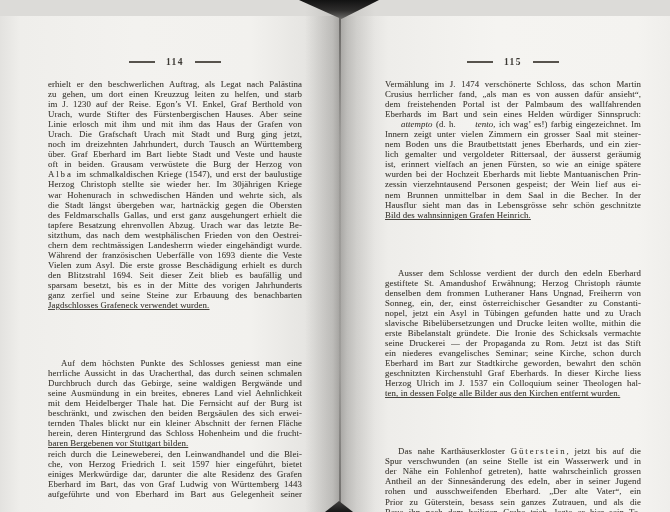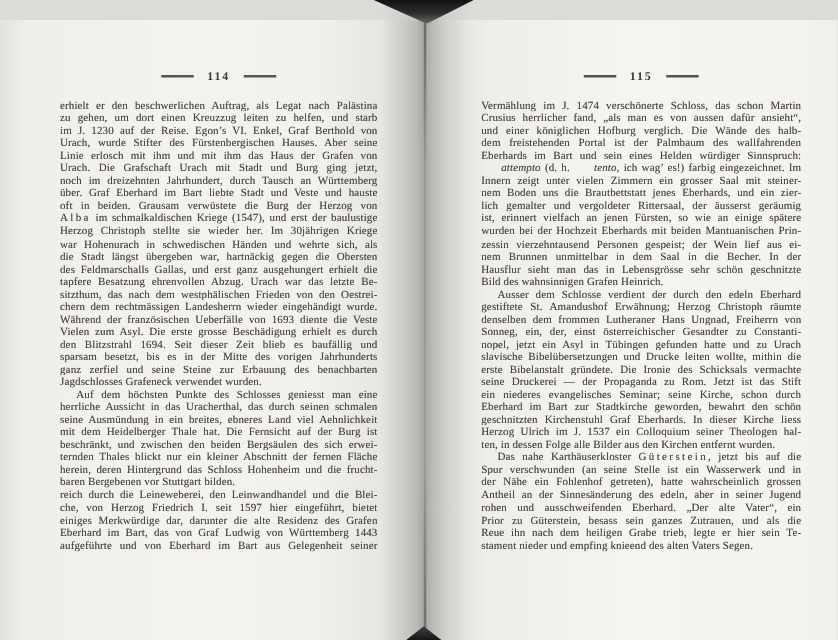--- a/index.html
+++ b/index.html
@@ -52,22 +52,22 @@
   .page-left .textblock{left:48px;width:254px;}
   .page-right .textblock{left:46px;width:256px;}
   .para{margin:0;}
   .line{
     height:10.05px;line-height:10.05px;
     text-align:justify;text-align-last:justify;
     white-space:nowrap;overflow:hidden;
     letter-spacing:0.1px;
     text-shadow:0 0 0.4px rgba(80,75,68,0.45);
   }
-  .line.indent{text-indent:13px;}
-  .line.endpara{text-align-last:left;}
+  .line.indent{text-indent:13px;margin-top:48px;}
+  .line.endpara{text-align-last:left;text-decoration:underline;}
   .line .sp{letter-spacing:1.9px;}
   .line i{font-style:italic;margin-left:16px;}
 </style>
 </head>
 <body>
 
 <div class="spread">
 
   <div class="page page-left">
     <div class="pagehead">
@@ -95,20 +95,21 @@
           <div class="line">Während der französischen Ueberfälle von 1693 diente die Veste</div>
           <div class="line">Vielen zum Asyl. Die erste grosse Beschädigung erhielt es durch</div>
           <div class="line">den Blitzstrahl 1694. Seit dieser Zeit blieb es baufällig und</div>
           <div class="line">sparsam besetzt, bis es in der Mitte des vorigen Jahrhunderts</div>
           <div class="line">ganz zerfiel und seine Steine zur Erbauung des benachbarten</div>
           <div class="line endpara">Jagdschlosses Grafeneck verwendet wurden.</div>
         </div>
         <div class="para">
           <div class="line indent">Auf dem höchsten Punkte des Schlosses geniesst man eine</div>
           <div class="line">herrliche Aussicht in das Uracherthal, das durch seinen schmalen</div>
+          <div class="line">Durchbruch durch das Gebirge, seine waldigen Bergwände und</div>
           <div class="line">seine Ausmündung in ein breites, ebneres Land viel Aehnlichkeit</div>
           <div class="line">mit dem Heidelberger Thale hat. Die Fernsicht auf der Burg ist</div>
           <div class="line">beschränkt, und zwischen den beiden Bergsäulen des sich erwei-</div>
           <div class="line">ternden Thales blickt nur ein kleiner Abschnitt der fernen Fläche</div>
           <div class="line">herein, deren Hintergrund das Schloss Hohenheim und die frucht-</div>
           <div class="line endpara">baren Bergebenen vor Stuttgart bilden.</div>
         </div>
         <div class="para">
           <div class="line">reich durch die Leineweberei, den Leinwandhandel und die Blei-</div>
           <div class="line">che, von Herzog Friedrich I. seit 1597 hier eingeführt, bietet</div>
@@ -120,29 +121,28 @@
   </div>
 
   <div class="page page-right">
     <div class="pagehead">
       <span class="rule"></span><span>115</span><span class="rule"></span>
     </div>
     <div class="textblock">
         <div class="para">
           <div class="line">Vermählung im J. 1474 verschönerte Schloss, das schon Martin</div>
           <div class="line">Crusius herrlicher fand, „als man es von aussen dafür ansieht“,</div>
-          <div class="line">und einer königlichen Hofburg verglich. Die Wände des halb-</div>
           <div class="line">dem freistehenden Portal ist der Palmbaum des wallfahrenden</div>
           <div class="line">Eberhards im Bart und sein eines Helden würdiger Sinnspruch:</div>
           <div class="line"><i>attempto</i> (d. h. <i>tento</i>, ich wag’ es!) farbig eingezeichnet. Im</div>
           <div class="line">Innern zeigt unter vielen Zimmern ein grosser Saal mit steiner-</div>
           <div class="line">nem Boden uns die Brautbettstatt jenes Eberhards, und ein zier-</div>
           <div class="line">lich gemalter und vergoldeter Rittersaal, der äusserst geräumig</div>
           <div class="line">ist, erinnert vielfach an jenen Fürsten, so wie an einige spätere</div>
-          <div class="line">wurden bei der Hochzeit Eberhards mit beiden Mantuanischen Prin-</div>
+          <div class="line">wurden bei der Hochzeit Eberhards mit liebte Mantuanischen Prin-</div>
           <div class="line">zessin vierzehntausend Personen gespeist; der Wein lief aus ei-</div>
           <div class="line">nem Brunnen unmittelbar in dem Saal in die Becher. In der</div>
           <div class="line">Hausflur sieht man das in Lebensgrösse sehr schön geschnitzte</div>
           <div class="line endpara">Bild des wahnsinnigen Grafen Heinrich.</div>
         </div>
         <div class="para">
           <div class="line indent">Ausser dem Schlosse verdient der durch den edeln Eberhard</div>
           <div class="line">gestiftete St. Amandushof Erwähnung; Herzog Christoph räumte</div>
           <div class="line">denselben dem frommen Lutheraner Hans Ungnad, Freiherrn von</div>
           <div class="line">Sonneg, ein, der, einst österreichischer Gesandter zu Constanti-</div>

